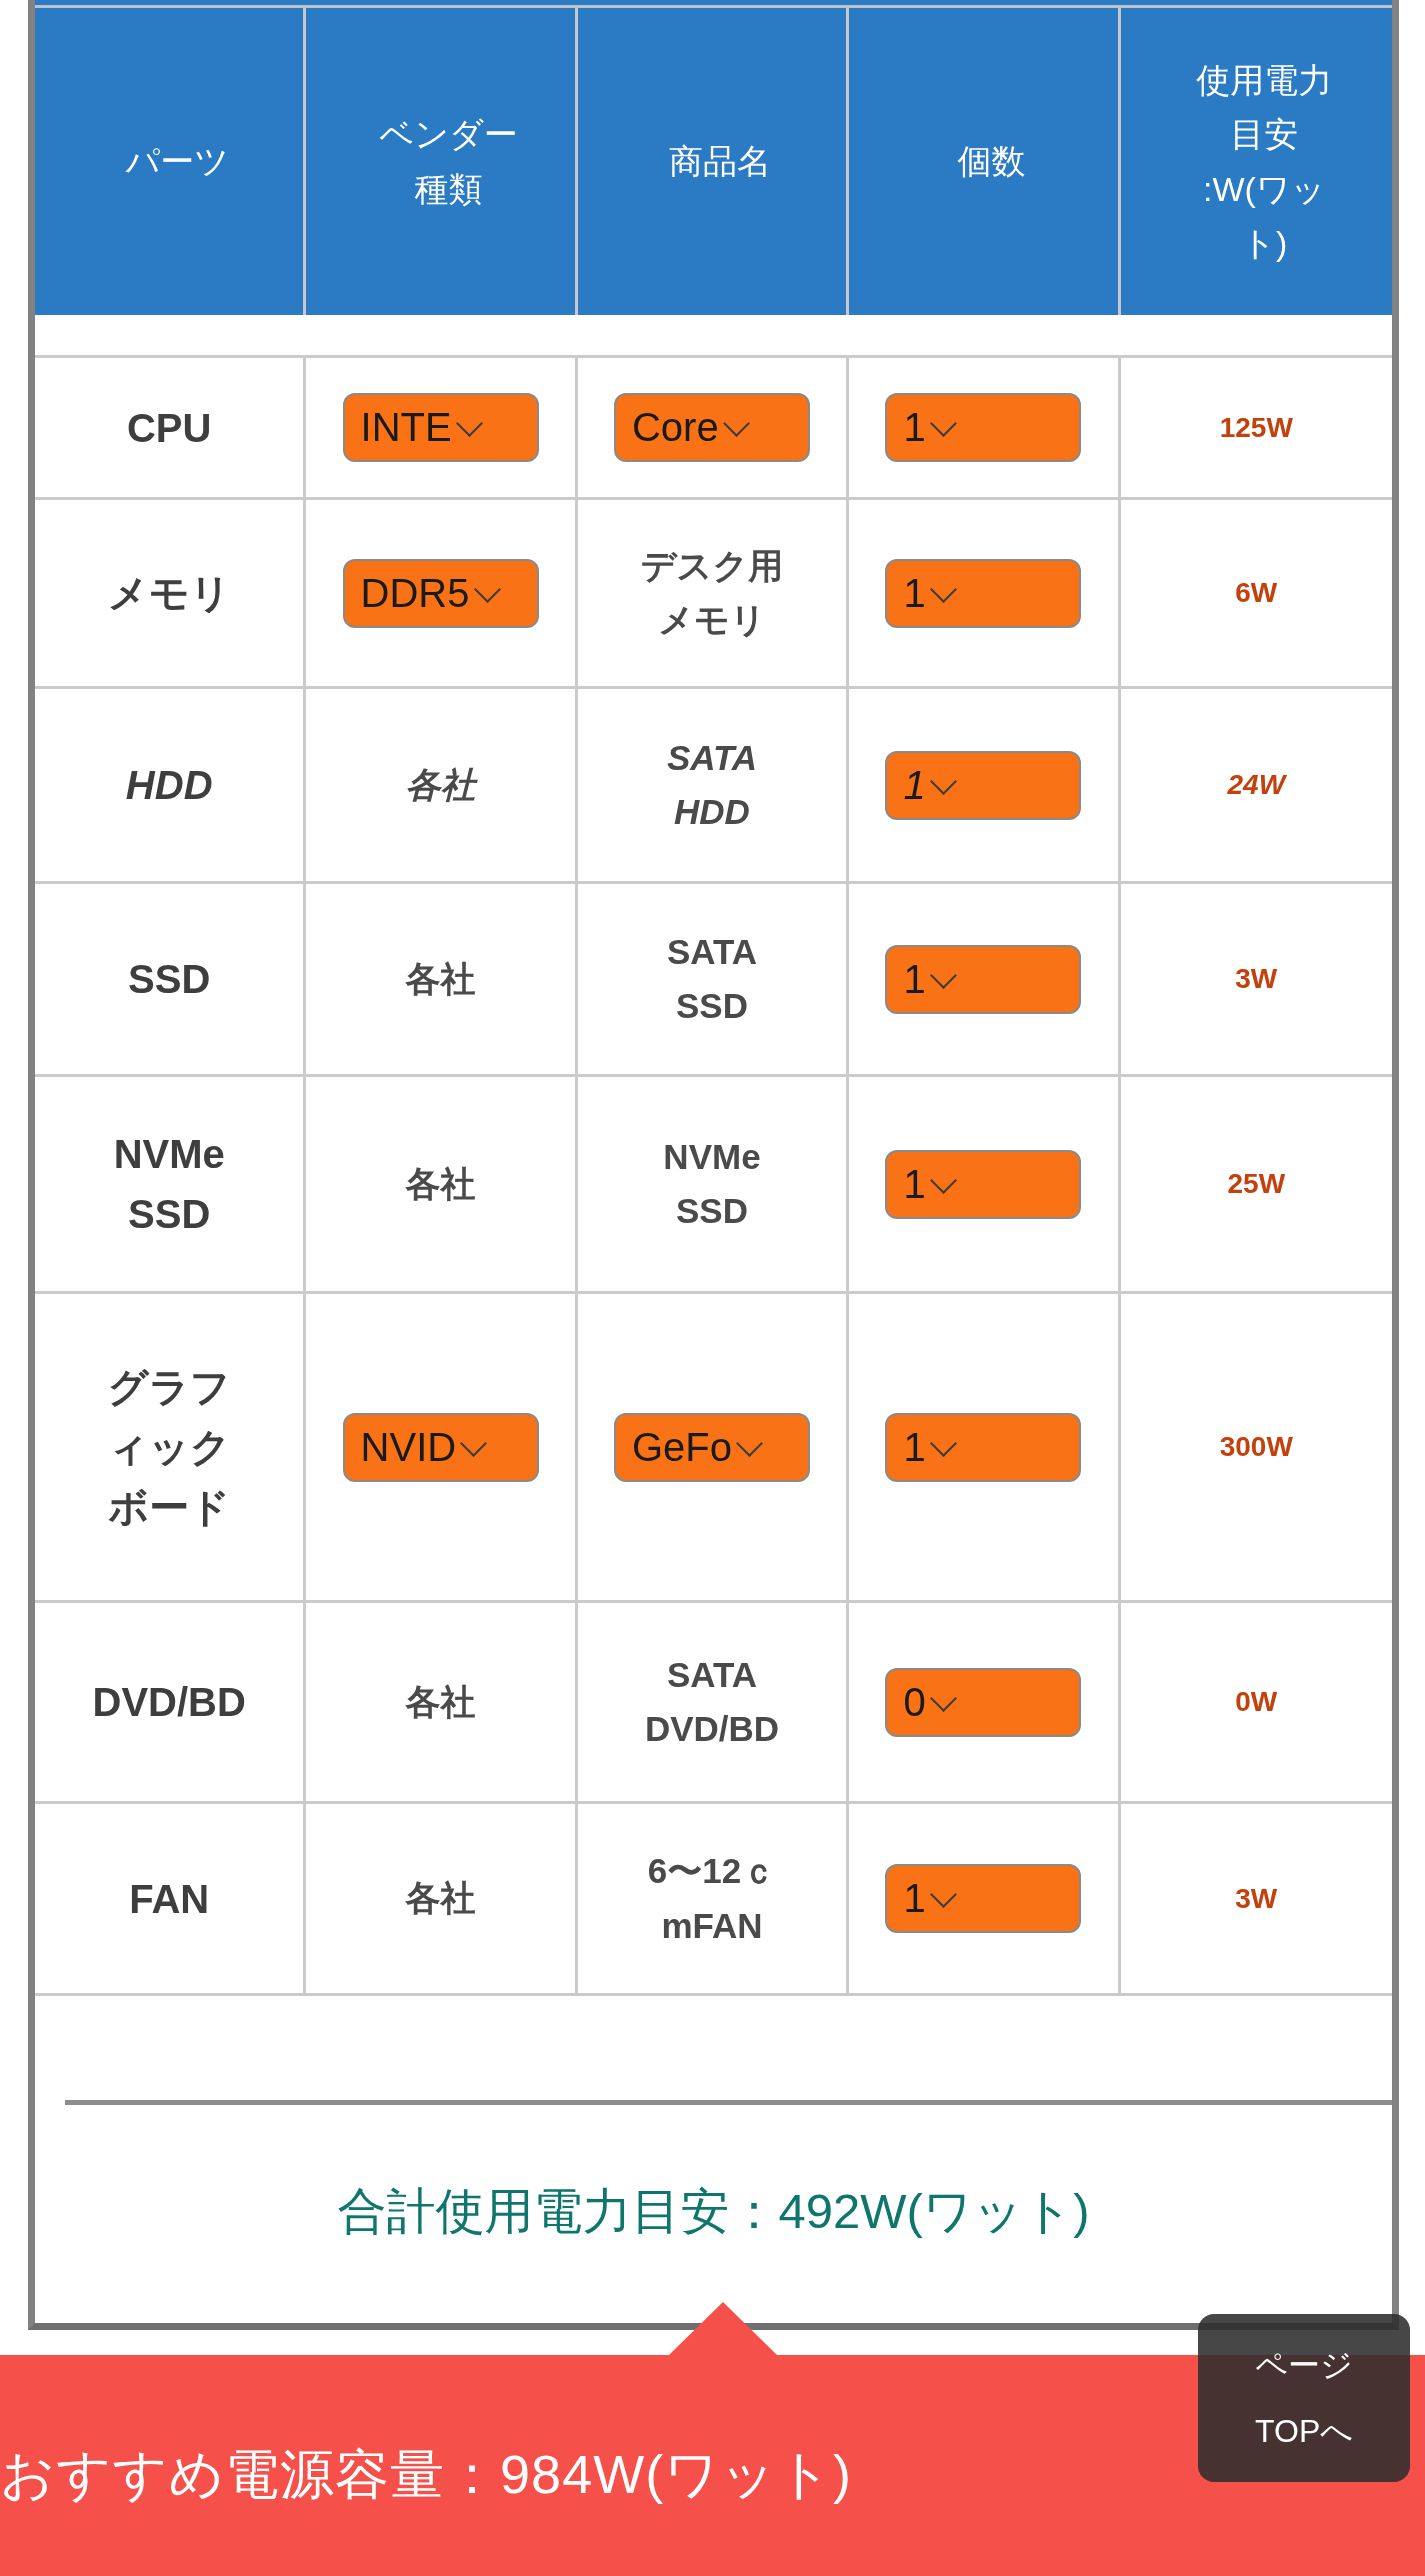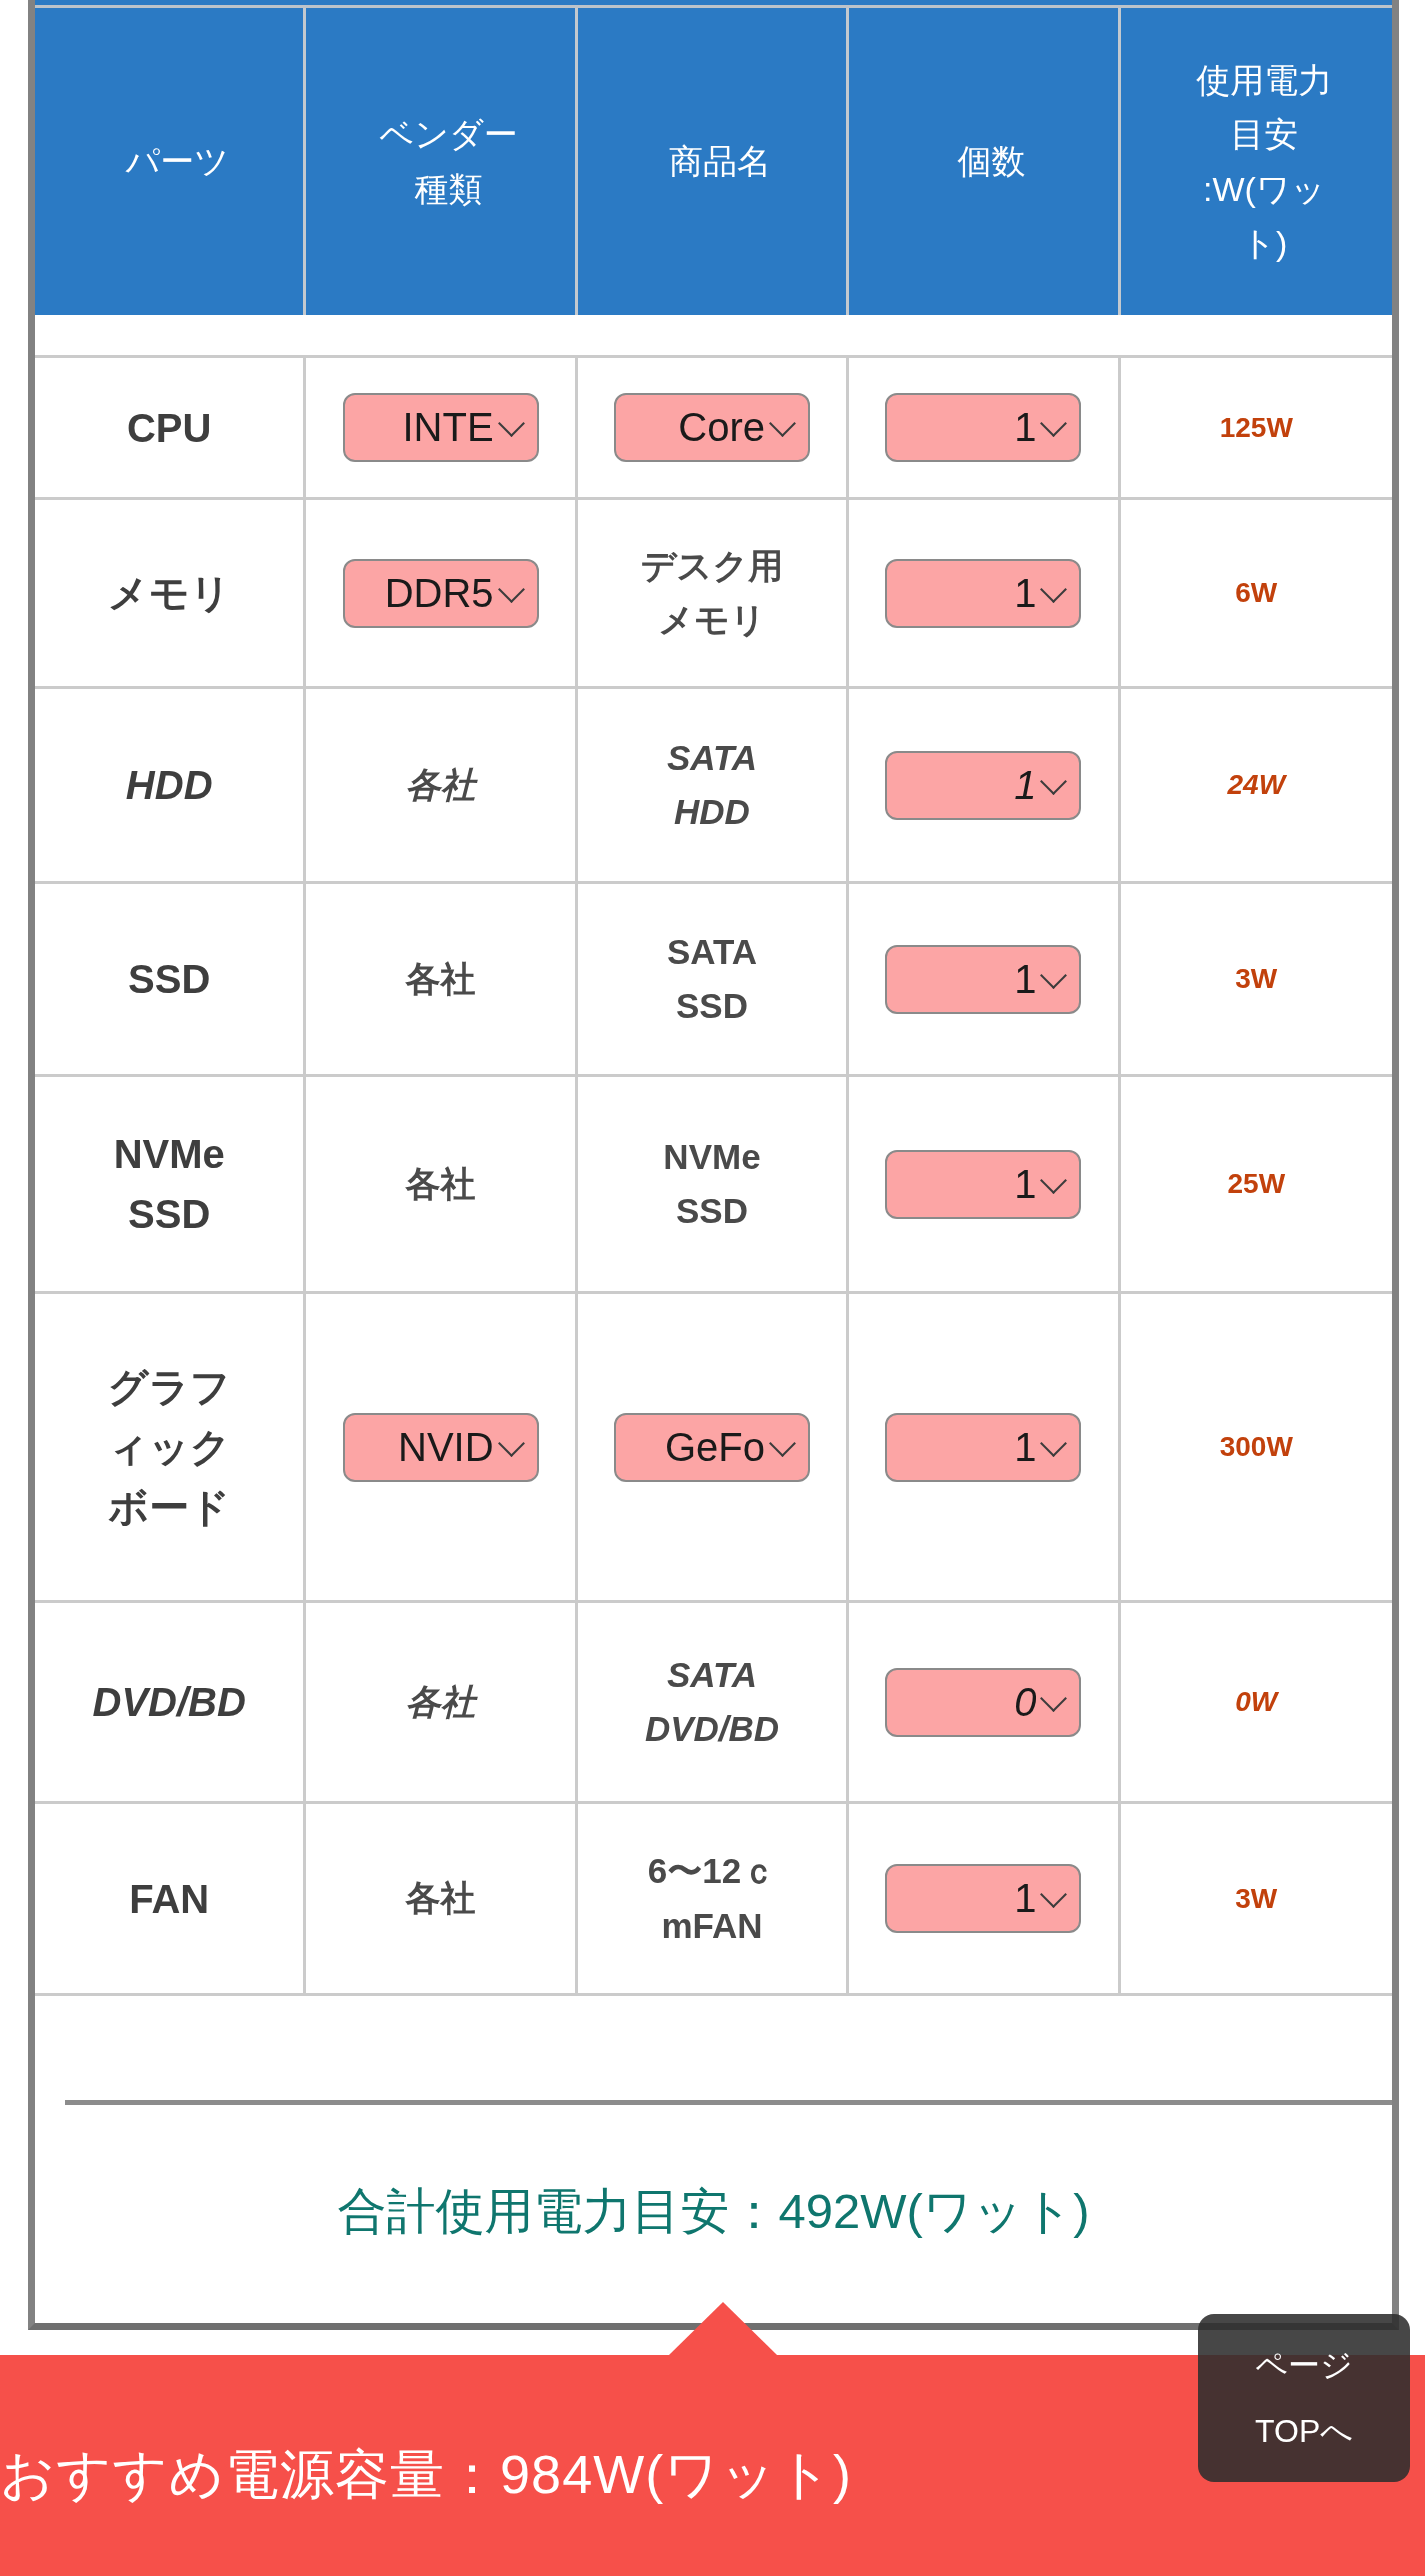--- a/index.html
+++ b/index.html
@@ -24,36 +24,36 @@
   }
   .hdr-cell:last-child{border-right:none;}
 
   .row{display:grid;grid-template-columns:repeat(5,1fr);border-top:3px solid #cbcbcb;}
   .r-cpu{height:139px;margin-top:40px;}
   .r-mem{height:186px;}
   .r-hdd{height:192px;font-style:italic;}
   .r-ssd{height:190px;}
   .r-nvme{height:214px;}
   .r-gpu{height:306px;}
-  .r-dvd{height:198px;font-style:italic;}
+  .r-dvd{height:198px;}
   .r-fan{height:189px;}
 
   .cell{
     display:flex;align-items:center;justify-content:center;text-align:center;
     border-right:3px solid #cbcbcb;white-space:pre-line;overflow:hidden;
   }
   .cell:last-child{border-right:none;}
   .part-label{font-weight:700;font-size:40px;color:#3e3e3e;line-height:1.5;}
   .power-label{font-weight:700;font-size:28px;color:#c2410c;}
   .static-text{font-weight:700;font-size:35px;color:#4a4a4a;line-height:1.55;}
 
   .select{
-    width:196px;height:69px;box-sizing:border-box;background:#fca5a5;
+    width:196px;height:69px;box-sizing:border-box;background:#f97316;
     border:2.5px solid #8a8a8a;border-radius:12px;
-    display:flex;align-items:center;justify-content:flex-end;
+    display:flex;align-items:center;justify-content:flex-start;
     padding:0 16px;font-size:40px;color:#1a1a1a;white-space:nowrap;overflow:hidden;
     cursor:pointer;
   }
   .select .val{overflow:hidden;}
   .chev{
     width:17px;height:17px;flex-shrink:0;margin-left:8px;margin-top:-8px;
     border-right:2.5px solid #3c3c3c;border-bottom:2.5px solid #3c3c3c;
     transform:rotate(45deg);
   }
 

